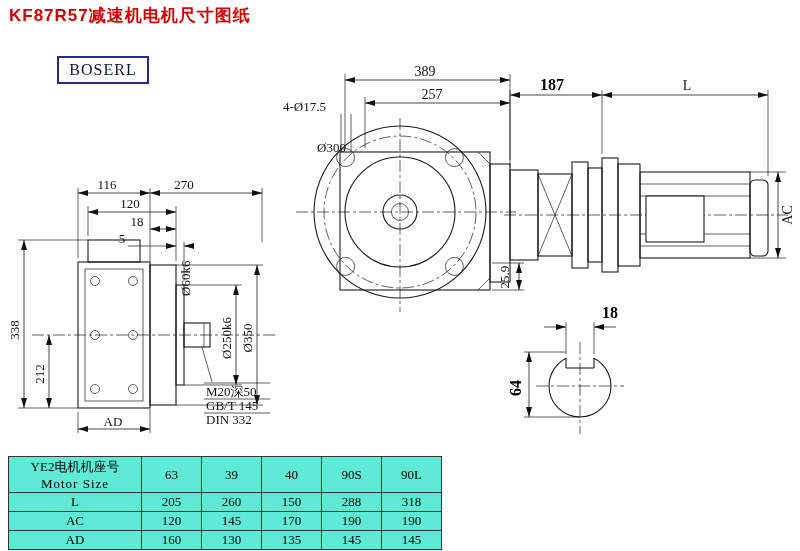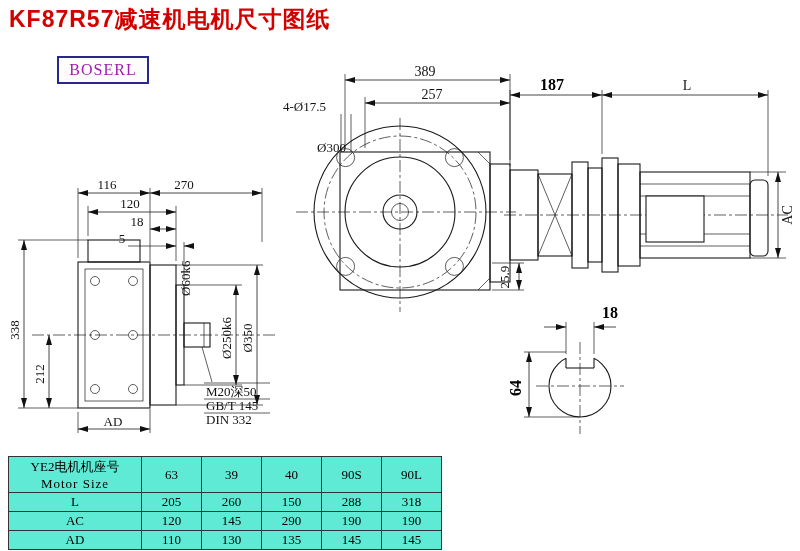--- a/index.html
+++ b/index.html
@@ -1,21 +1,21 @@
 <!DOCTYPE html>
 <html><head>
 <meta charset="utf-8">
 <style>
   html,body { margin:0; padding:0; background:#ffffff; }
   .stage { position:relative; width:800px; height:551px; background:#fff; overflow:hidden;
            font-family:"Liberation Sans", sans-serif; }
-  .title { position:absolute; left:9px; top:4px; font-size:23px; font-weight:bold;
+  .title { position:absolute; left:9px; top:4px; font-size:17px; font-weight:bold;
            color:#d40000; letter-spacing:1px; white-space:nowrap;text-align:right; }
   .logo { position:absolute; left:57px; top:56px; width:88px; height:24px;
-          border:2px solid #28288c; color:#a21caf; background:#fdfdfd;
+          border:2px solid #28288c; color:#0f172a; background:#fdfdfd;
           font:16px "Liberation Serif", serif; letter-spacing:1px;
           display:flex; align-items:center; justify-content:center; }
   svg.drawing { position:absolute; left:0; top:0; }
   .ln   { stroke:#1a1a1a; stroke-width:1.1; fill:none; }
   .thin { stroke:#1a1a1a; stroke-width:0.7; fill:none; }
   .dim  { stroke:#1a1a1a; stroke-width:0.8; fill:none; }
   .cl   { stroke:#1a1a1a; stroke-width:0.7; fill:none; stroke-dasharray:12 3 3 3; }
   text.d  { font:13px "Liberation Serif", serif; fill:#111; }
   text.dm { font:14px "Liberation Serif", serif; fill:#111; }
   text.db { font:bold 16px "Liberation Serif", serif; fill:#000; }
@@ -232,27 +232,27 @@
         <td class="cv">205</td>
         <td class="cv">260</td>
         <td class="cv">150</td>
         <td class="cv">288</td>
         <td class="cv">318</td>
       </tr>
       <tr class="row">
         <td class="c0">AC</td>
         <td class="cv">120</td>
         <td class="cv">145</td>
-        <td class="cv">290</td>
+        <td class="cv">170</td>
         <td class="cv">190</td>
         <td class="cv">190</td>
       </tr>
       <tr class="row">
         <td class="c0">AD</td>
-        <td class="cv">110</td>
+        <td class="cv">160</td>
         <td class="cv">130</td>
         <td class="cv">135</td>
         <td class="cv">145</td>
         <td class="cv">145</td>
       </tr>
     </tbody>
   </table>
 
 </div>
 

